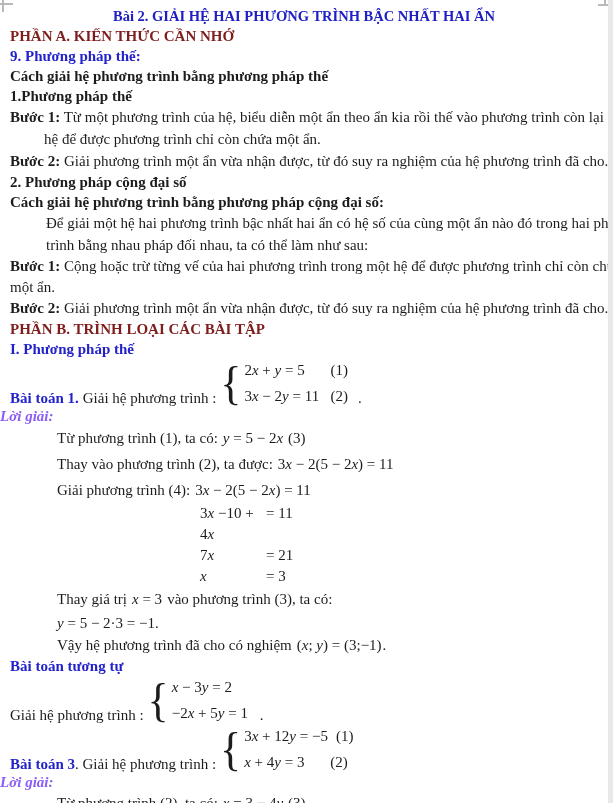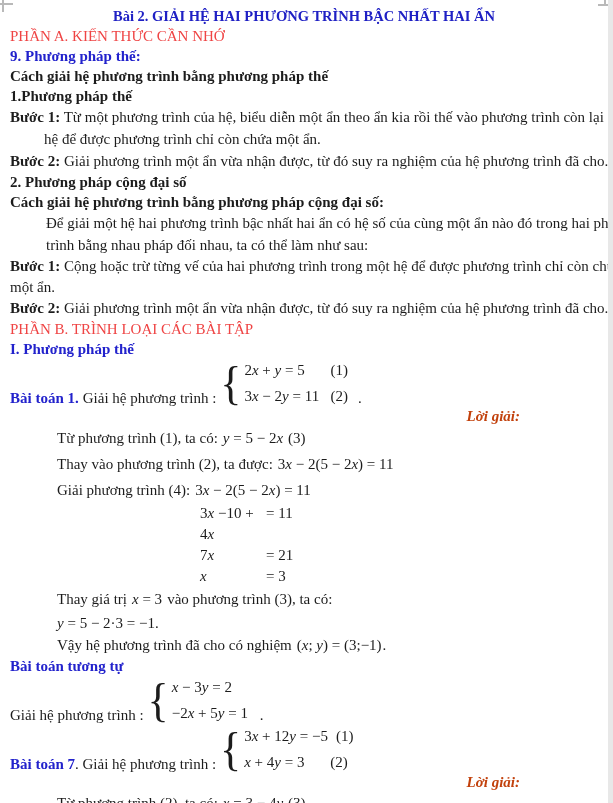--- a/index.html
+++ b/index.html
@@ -9,32 +9,32 @@
     background:#ffffff;
     font-family:"Liberation Serif", serif;
     font-size:15px;
     color:#1c1c1c;
     overflow:hidden;
   }
   .ln{padding:0 6px 0 10px;line-height:20px;white-space:nowrap;}
   .lh21{line-height:21px}
   .lh22{line-height:22px}
   .b{font-weight:bold}
-  .red{color:#ef4444;font-weight:normal}
+  .red{color:#7f1d1d;font-weight:bold}
   .blue{color:#2222cc;font-weight:bold}
   .title{
     text-align:center;color:#1f20c4;font-weight:bold;
     font-size:14.5px;padding-top:6px;line-height:20px;
   }
   .ind44{padding-left:44px}
   .ind46{padding-left:46px}
   .ind60{padding-left:60px}
   .loigiai{
-    text-align:right;padding-right:88px;line-height:17px;
-    color:#c2410c;font-weight:bold;font-style:italic;
+    text-align:left;padding-right:88px;line-height:17px;
+    color:#8b5cf6;font-weight:bold;font-style:italic;
   }
   .m{font-family:"Liberation Serif", serif;}
   .m i{font-style:italic}
   .sol{line-height:26px;padding-left:57px;white-space:nowrap}
   .sol > span{margin-right:5px}
   .probline{display:flex;align-items:flex-end;padding-left:10px;line-height:20px;white-space:nowrap}
   .probline > span{margin-right:4px}
   .system{display:inline-flex;align-items:center}
   .brace{font-size:44px;line-height:44px;font-weight:400;margin-right:3px;transform:scaleY(1.06)}
   .sys-rows{display:inline-flex;flex-direction:column;row-gap:7px;padding:2px 0}
@@ -140,21 +140,21 @@
           </span>
         <span class="sys-row">
             <span class="m">−2<i>x</i> + 5<i>y</i> = 1</span>
           </span>
       </span>
     </span>
     <span class="trailing-dot">.</span>
   </div>
 
   <div class="probline">
-    <span class="blue">Bài toán 7</span>
+    <span class="blue">Bài toán 3</span>
     <span style="margin-left:-4px">. Giải hệ phương trình :</span>
     <span class="system">
       <span class="brace">{</span>
       <span class="sys-rows">
         <span class="sys-row">
             <span class="m">3<i>x</i> + 12<i>y</i> = −5</span>
             <span class="sys-tag">(1)</span>
           </span>
         <span class="sys-row">
             <span class="m"><i>x</i> + 4<i>y</i> = 3</span>

